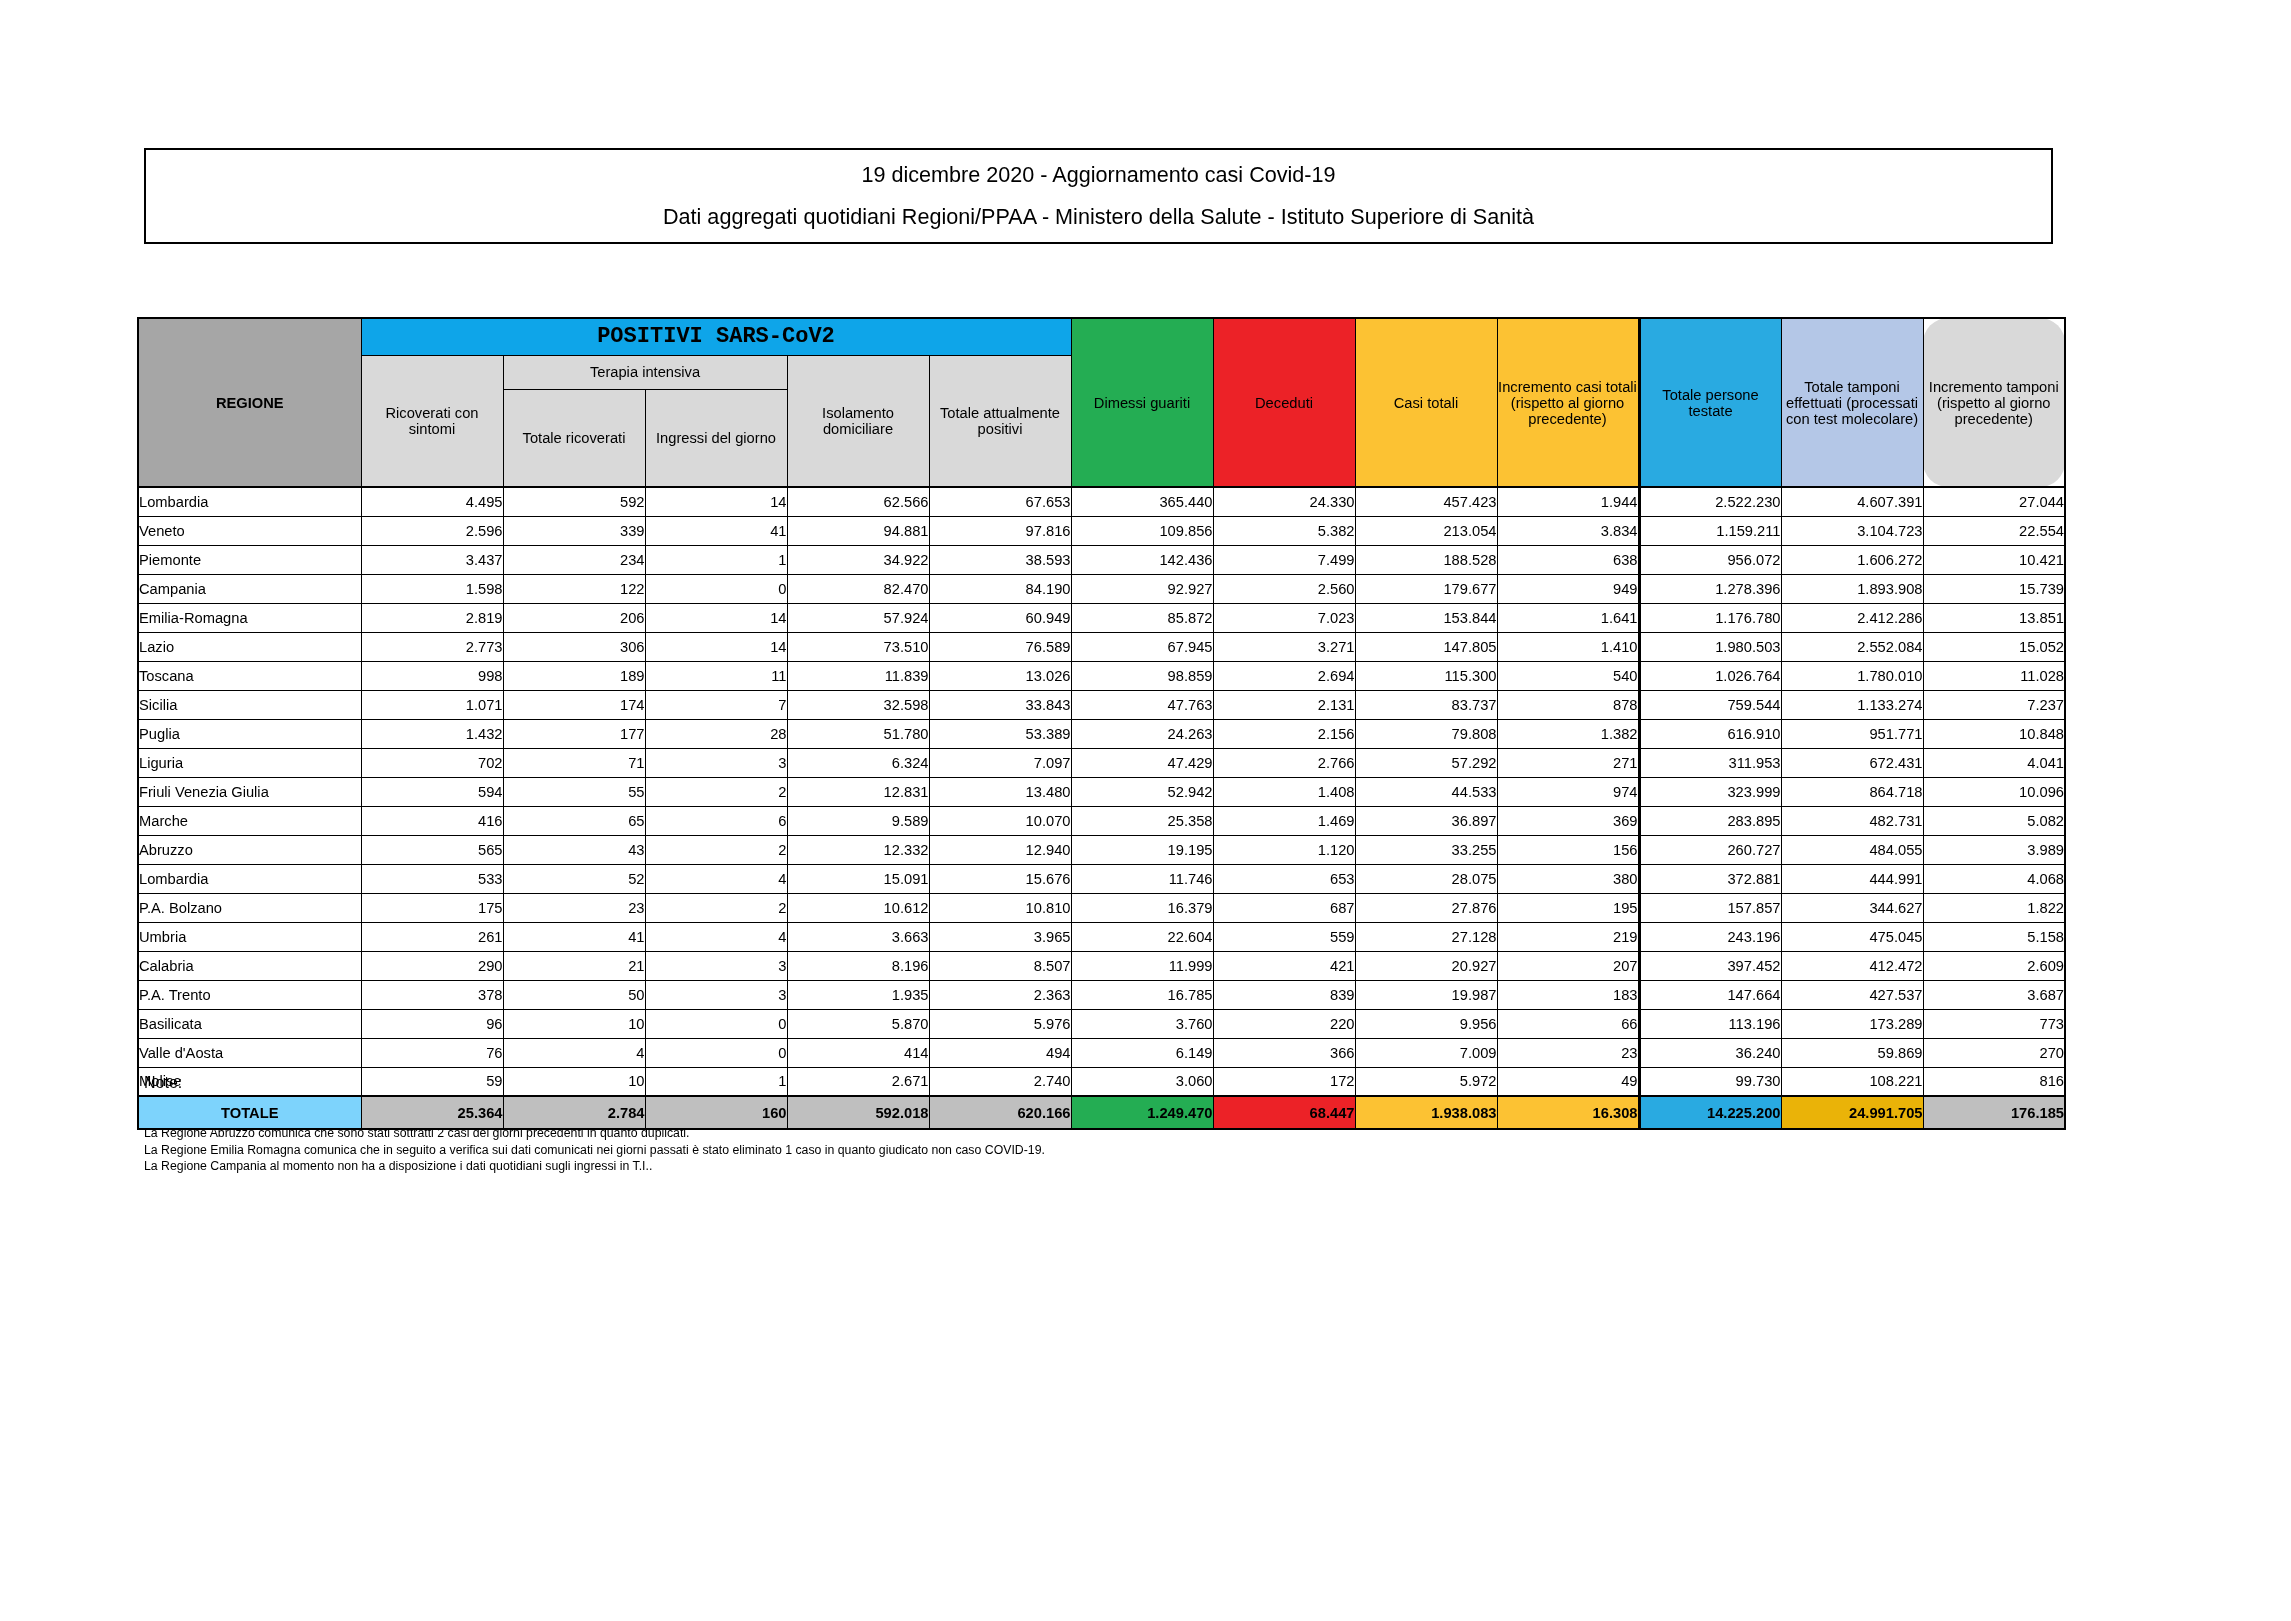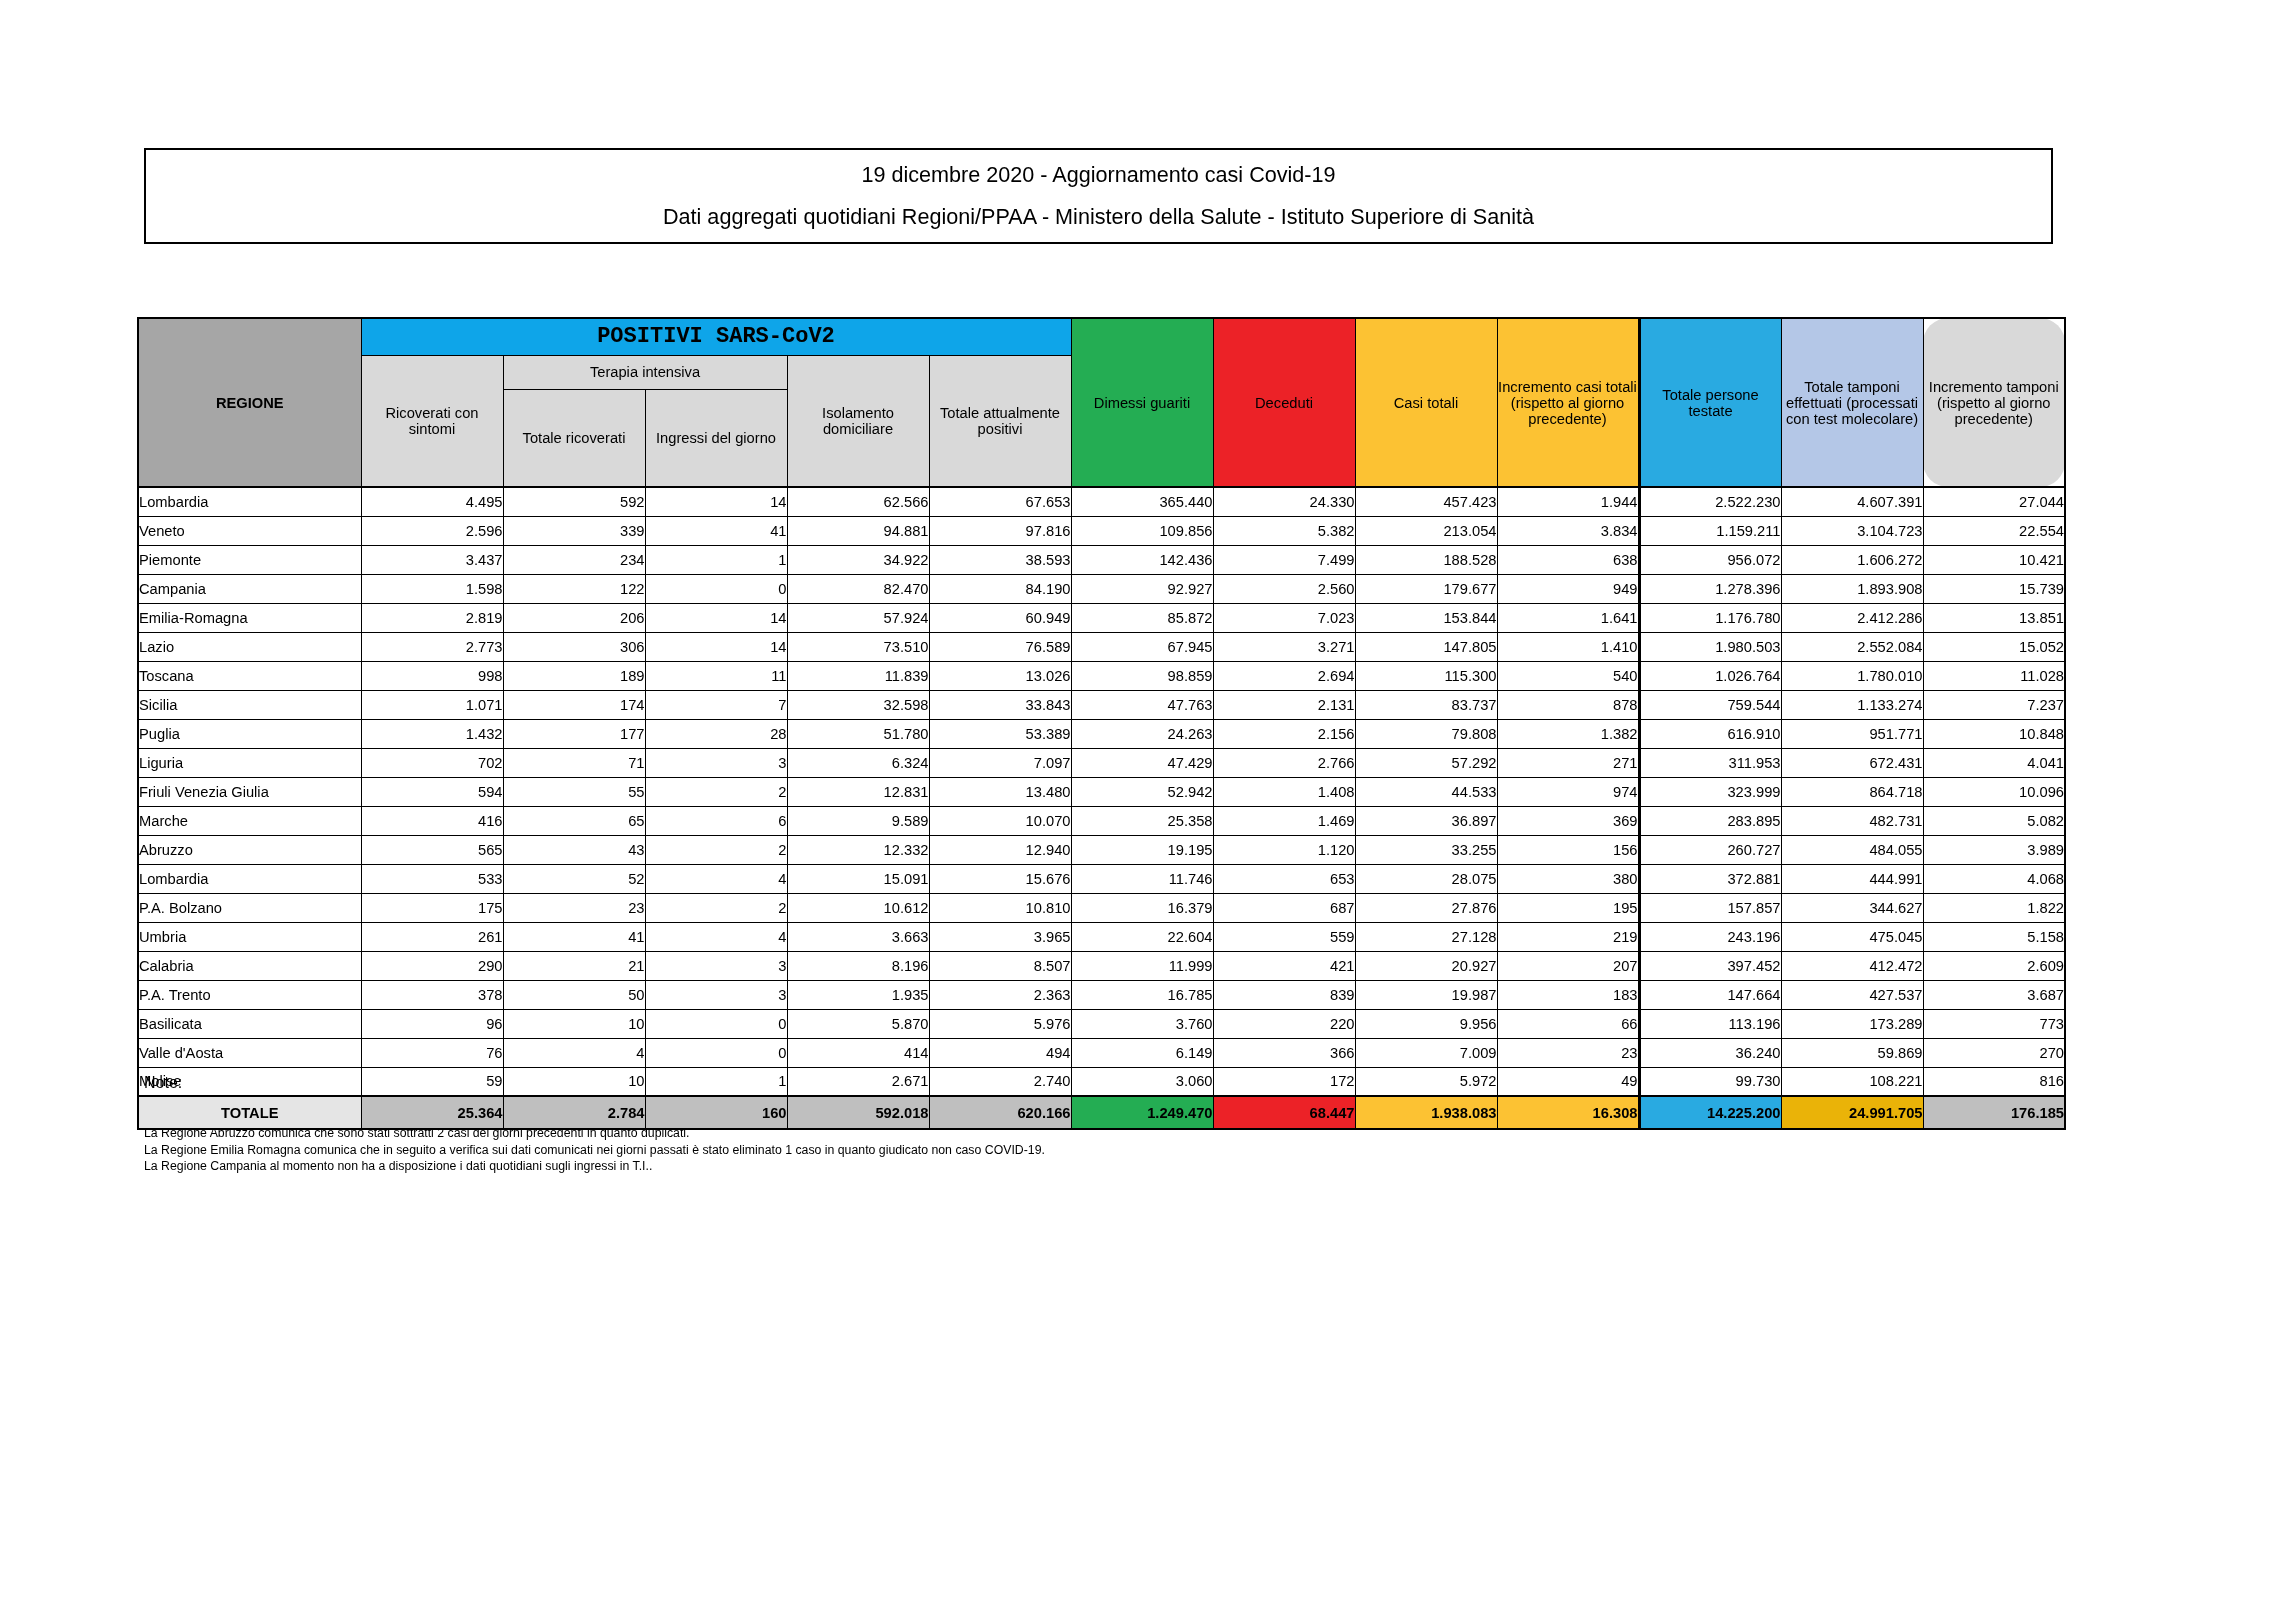--- a/index.html
+++ b/index.html
@@ -49,21 +49,21 @@
   .row-h1 { height:37px; }
   .row-h2 { height:34px; }
   .row-h3 { height:98px; }
 
   tbody tr { height:29px; }
   .region-cell { text-align:left; padding:1px 2px 1px 4.9px; background:#fff; white-space:nowrap; }
   .num-cell { text-align:right; padding:1px 5.9px 1px 2px; background:#fff; white-space:nowrap; }
   .thick-left { border-left:3.9px solid #000 !important; }
 
   tr[data-name="totale-row"] { height:33px; border-top:2px solid #000; font-weight:700; }
-  .totale-label { background:#e5e5e5; text-align:center; padding:1px 2px; }
+  .totale-label { background:#7dd3fc; text-align:center; padding:1px 2px; }
   td.tot.tg     { background:#BFBFBF; }
   td.tot.tg2    { background:#BFBFBF; }
   td.tot.green  { background:#24AD53; }
   td.tot.red    { background:#EC2227; }
   td.tot.yellow { background:#FCC233;padding-left:32px; }
   td.tot.blue   { background:#29AAE1; }
   td.tot.lblue  { background:#eab308;text-align:right; }
 
   
   .notes { position:absolute; left:144px; top:1074px; }

